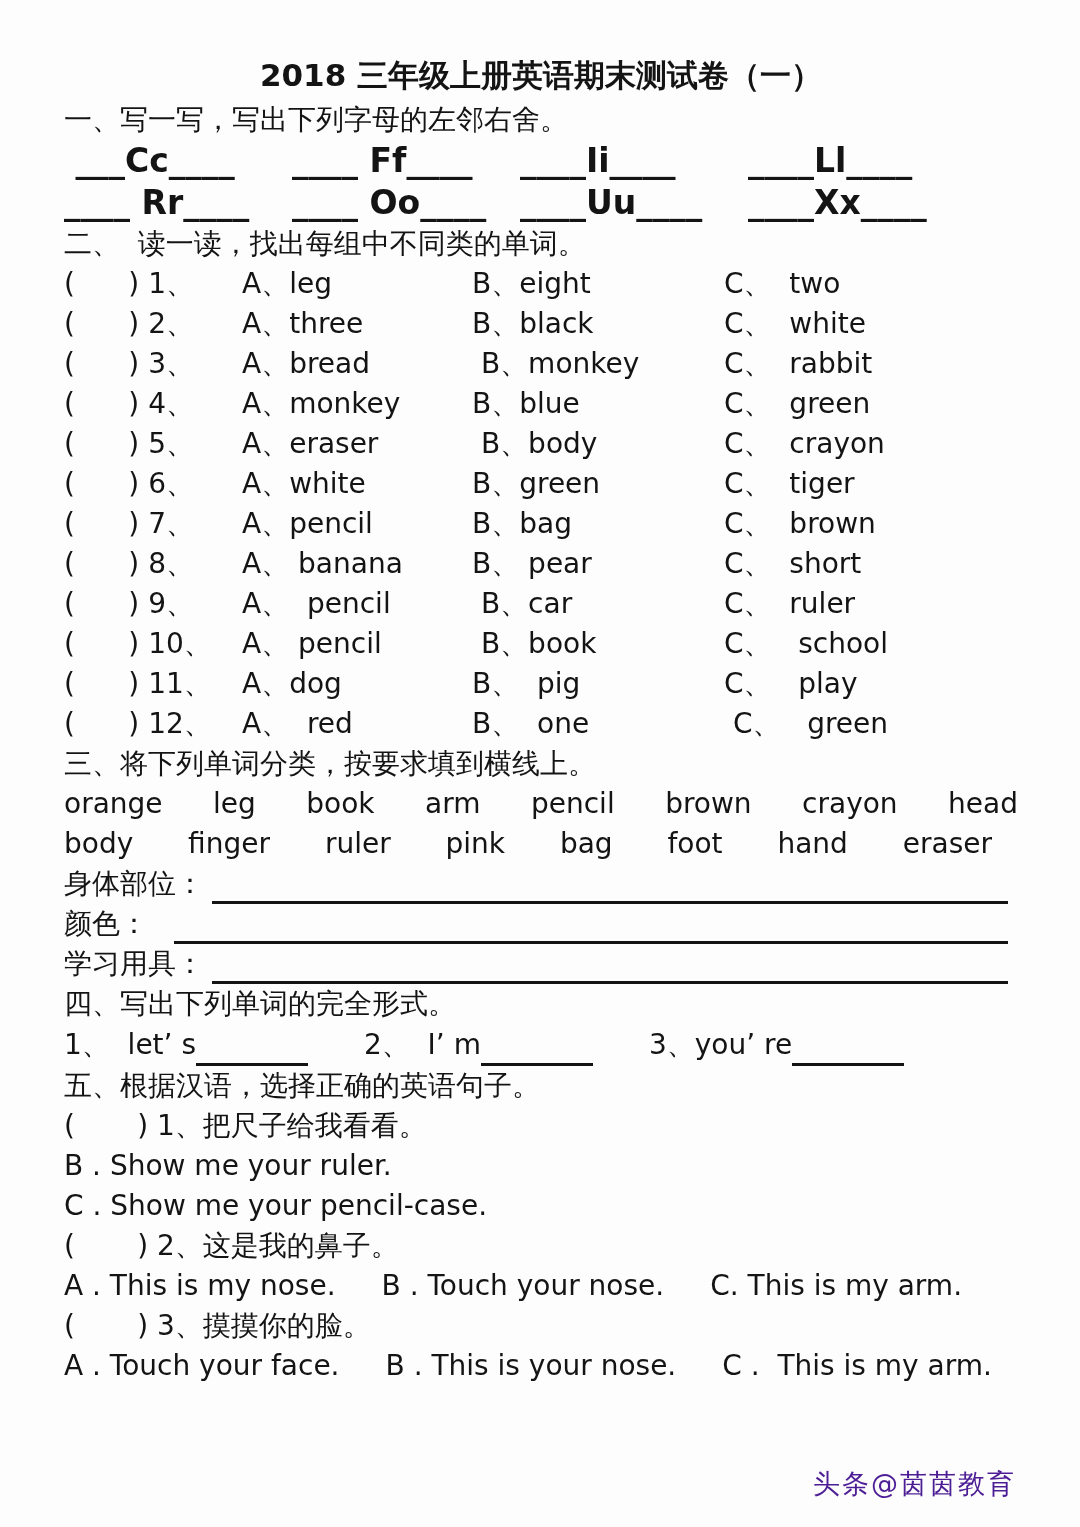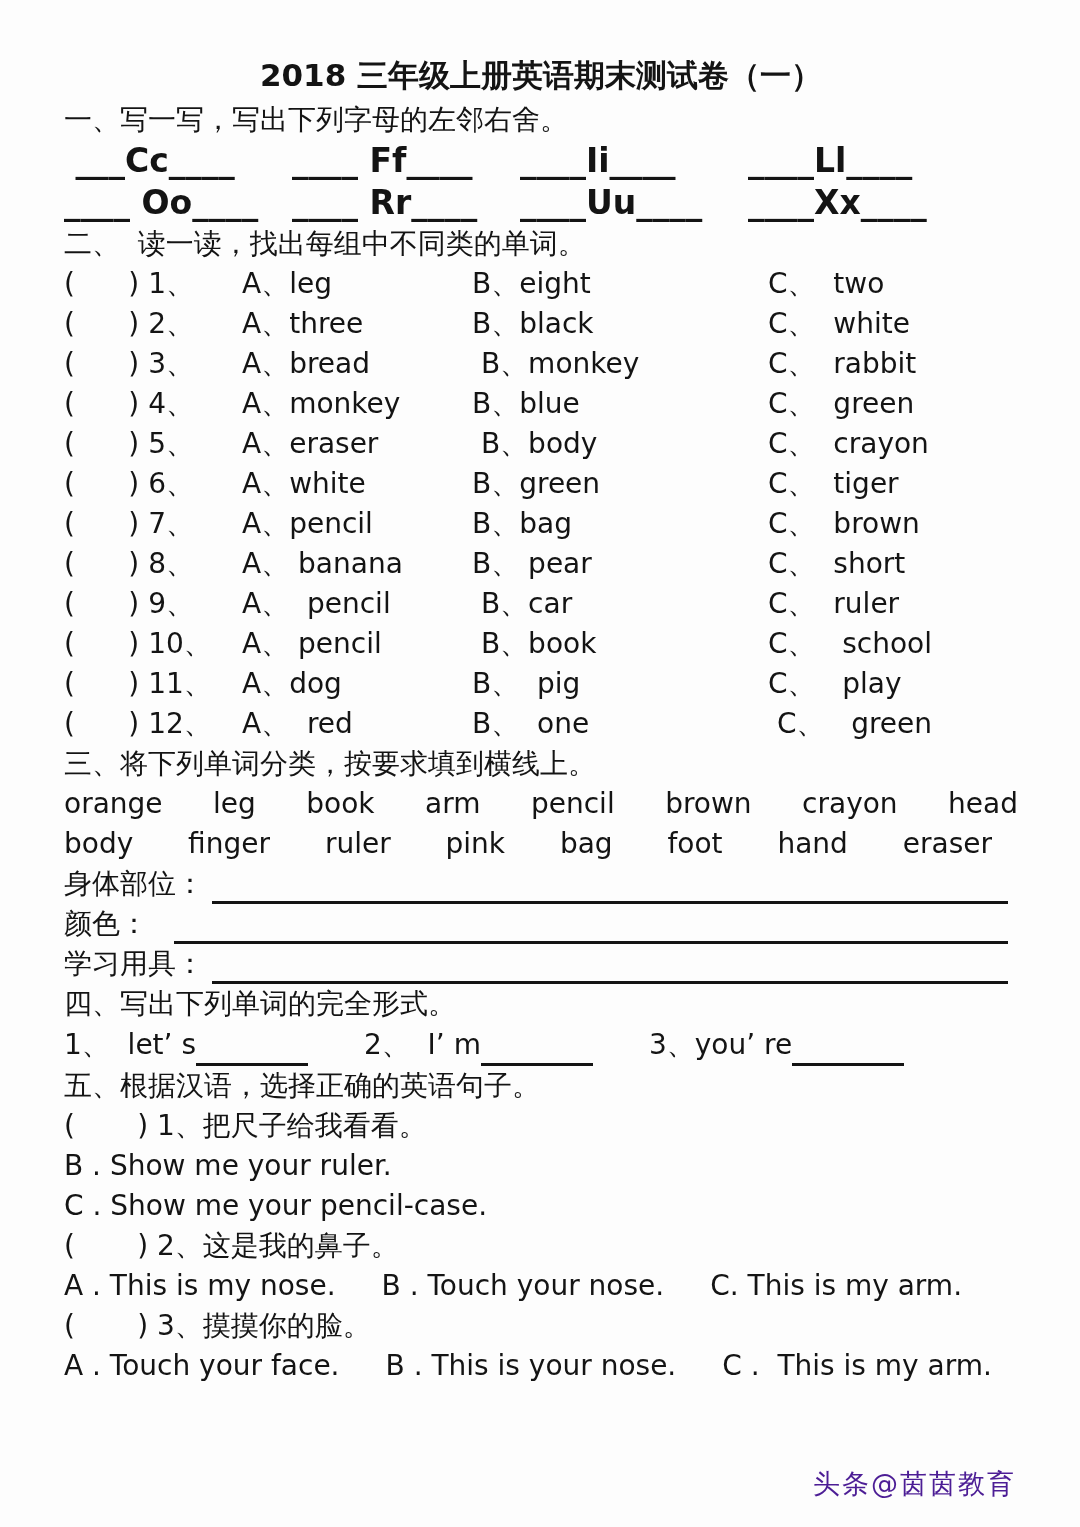--- a/index.html
+++ b/index.html
@@ -42,21 +42,21 @@
     font-weight: bold;
   }
   .mc-row {
     display: flex;
     font-size: 28px;
     line-height: 40px;
   }
   .mc-prefix { width: 178px; white-space: pre; }
   .mc-a { width: 230px; white-space: pre; }
   .mc-b { width: 252px; white-space: pre; }
-  .mc-c { white-space: pre; margin-left: 44px; }
+  .mc-c { white-space: pre; }
   .wordbank {
     display: flex;
     justify-content: space-between;
     font-size: 28px;
     line-height: 40px;
     gap: 19px;
   }
   .wordbank.second { padding-right: 26px; }
   .cat-row {
     display: flex;
@@ -119,23 +119,23 @@
 
       <span class="cell">____ Ff____</span>
 
       <span class="cell">____Ii____</span>
 
       <span class="cell">____Ll____</span>
 
   </div>
   <div class="letters-row">
 
+      <span class="cell">____ Rr____</span>
+
       <span class="cell">____ Oo____</span>
-
-      <span class="cell">____ Rr____</span>
 
       <span class="cell">____Uu____</span>
 
       <span class="cell">____Xx____</span>
 
   </div>
 
   <div class="line heading">二、  读一读，找出每组中不同类的单词。</div>
   <div>
 

